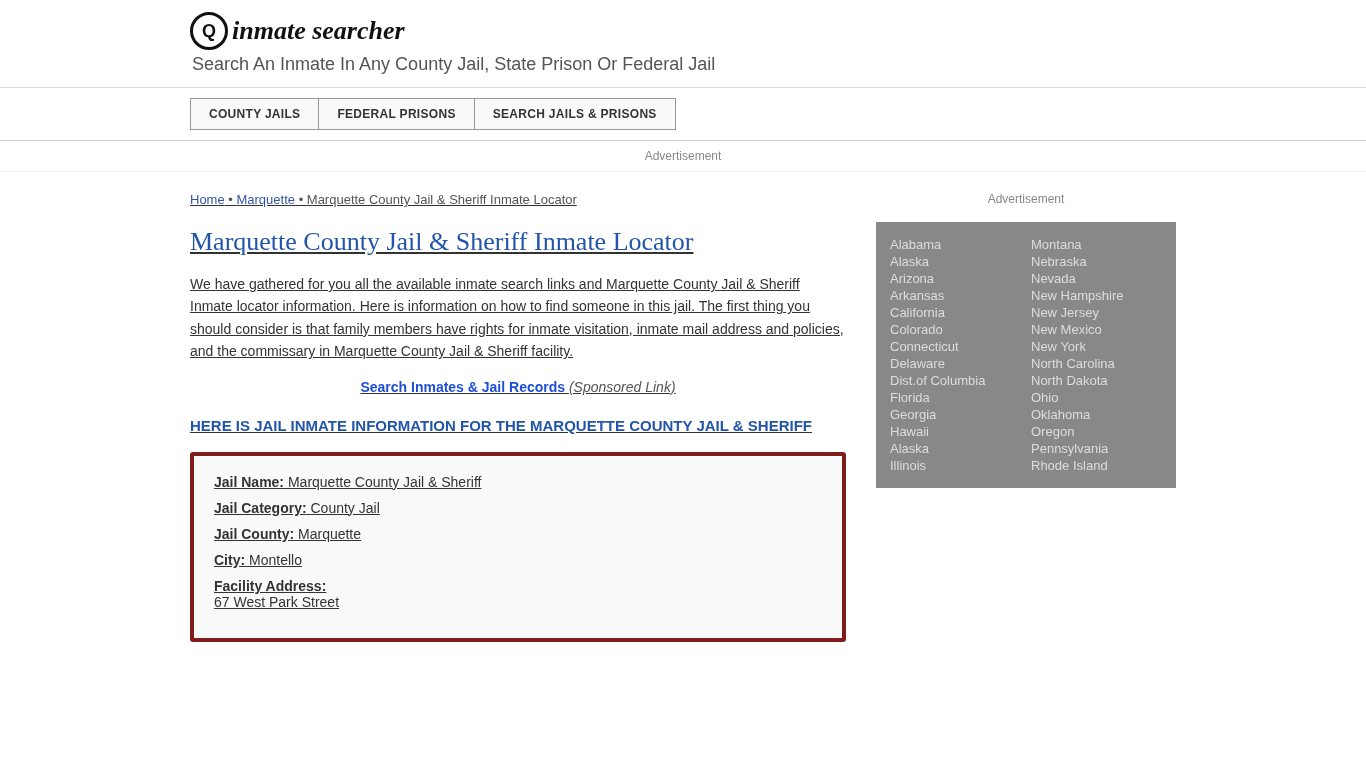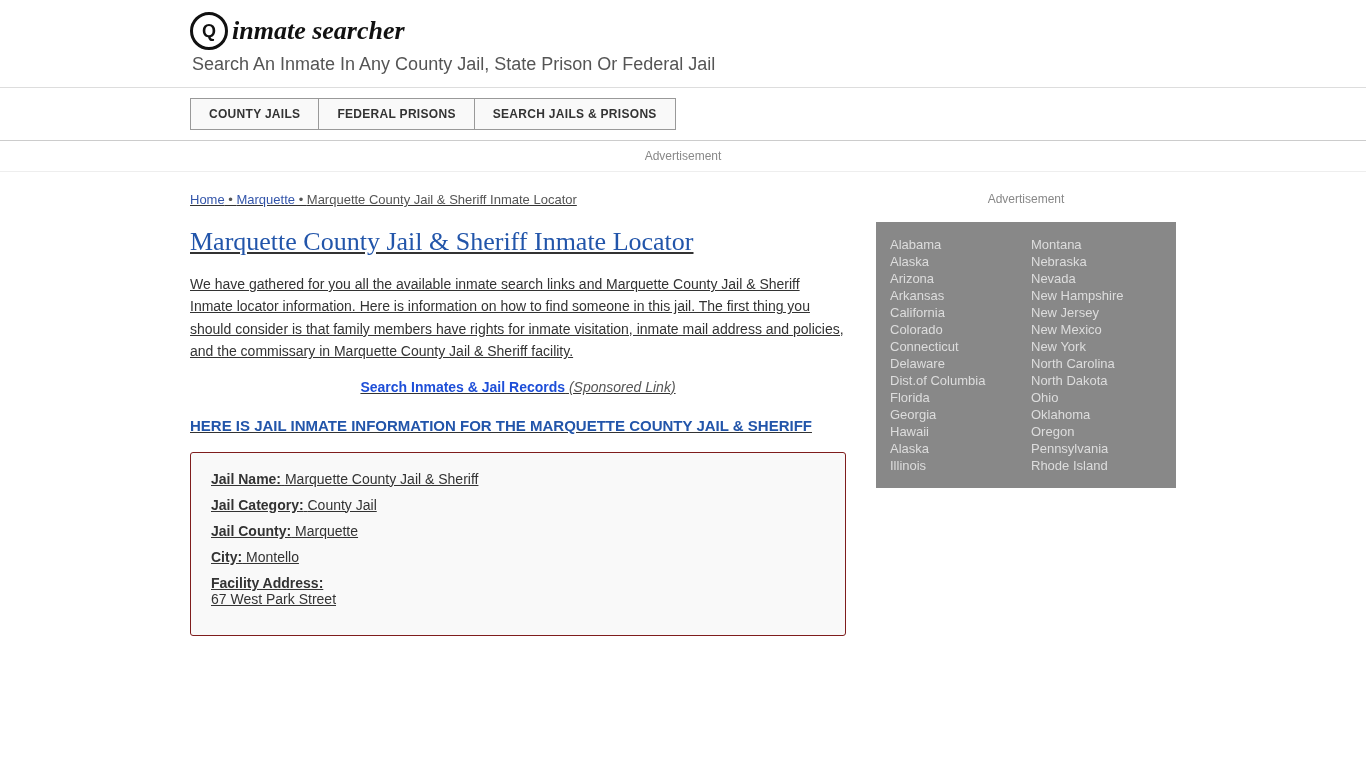--- a/index.html
+++ b/index.html
@@ -46,21 +46,21 @@
 
     
     #search-link { text-align: center; margin-bottom: 20px; font-size: 14px; }
     #search-link a { color: #1d4ed8; font-weight: bold; text-decoration: none; }
     #search-link .sponsored { color: #555; font-style: italic; }
 
     
     #section-heading { color: #2255aa; font-size: 15px; font-weight: bold; margin-bottom: 16px; line-height: 1.4; }
 
     
-    #info-box { border: 1px solid #7f1d1d; padding: 18px 20px; background: #f9f9f9; border-radius: 3px; }
+    #info-box { border: 4px solid #7f1d1d; padding: 18px 20px; background: #f9f9f9; border-radius: 3px; }
     .info-row { font-size: 14px; margin-bottom: 10px; color: #333; }
     .info-label { font-weight: bold; }
 
     
     #county-jails-box { background: #888; padding: 14px; }
     #county-jails-title { color: #fff; font-size: 14px; font-weight: bold; text-transform: uppercase; margin-bottom: 12px; }
     #states-grid { display: grid; grid-template-columns: 1fr 1fr; gap: 4px 10px; }
     .state-link { color: #ddd; font-size: 13px; text-decoration: none; display: block; padding: 1px 0; }
 
     #ad-sidebar { color: #888; font-size: 12px; text-align: center; padding: 10px 0 16px 0; }

